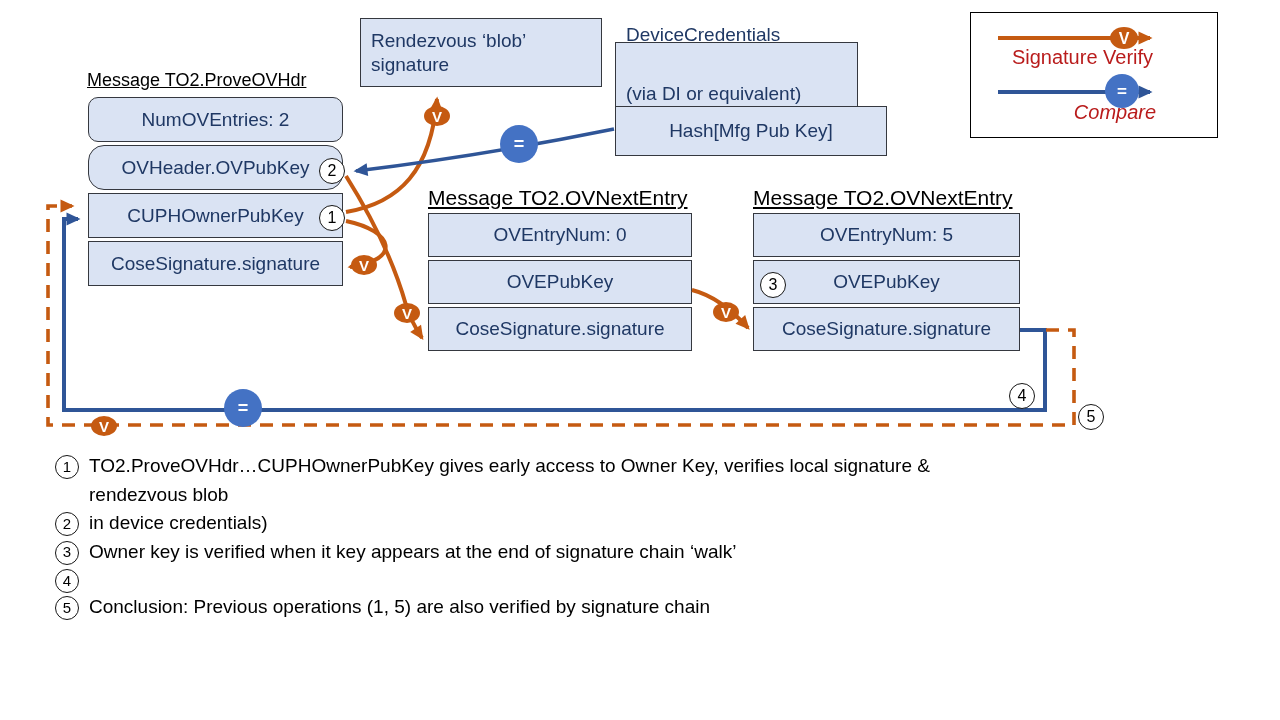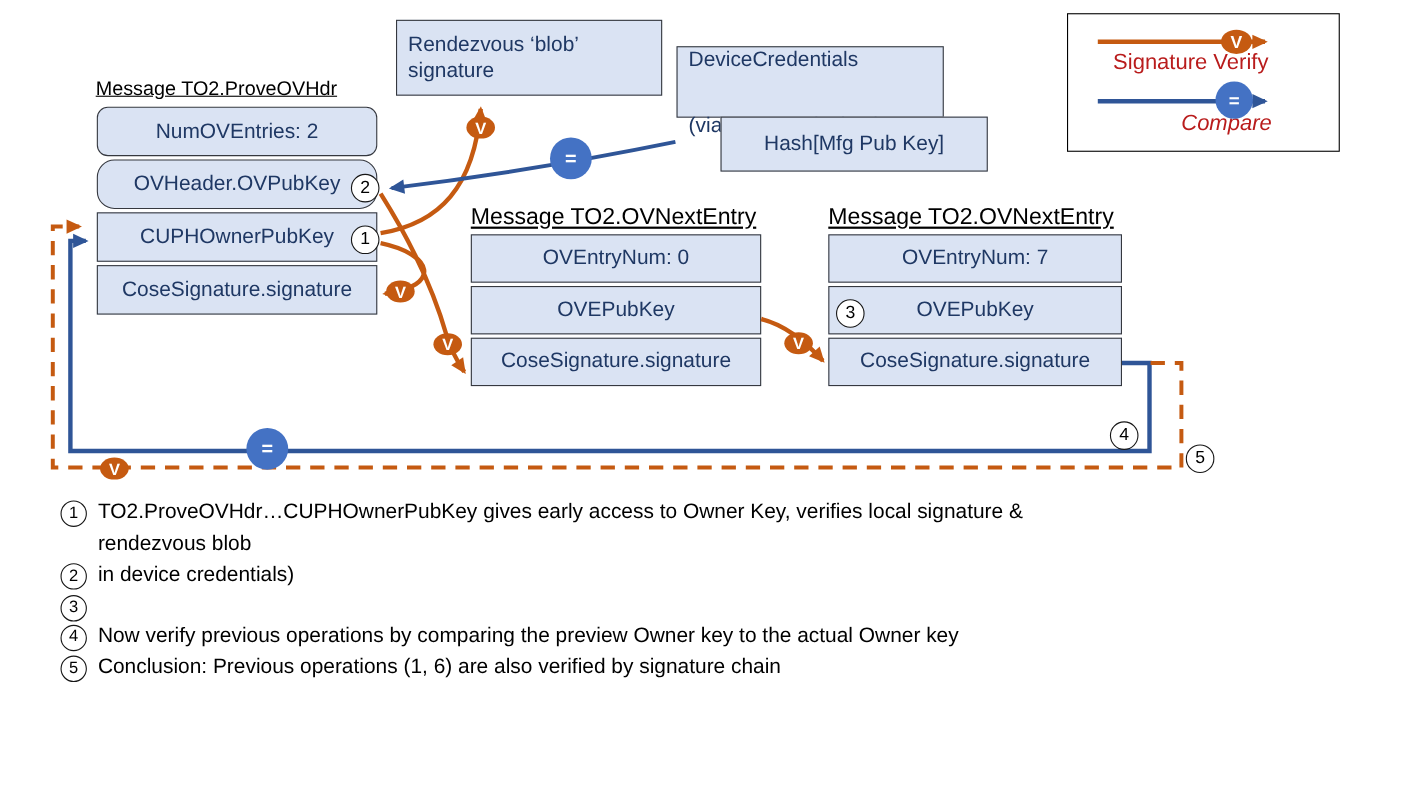--- a/index.html
+++ b/index.html
@@ -40,37 +40,37 @@
     <div class="row" style="height:45px;">CUPHOwnerPubKey</div>
     <div class="row" style="height:45px;">CoseSignature.signature</div>
   </div>
 
   <div class="plainbox row left" style="left:360px;top:18px;width:242px;height:69px;flex-direction:column;align-items:flex-start;justify-content:center;line-height:1.25;">
     <div>Rendezvous ‘blob’</div>
     <div>signature</div>
   </div>
 
   <div>
-    <div class="plainbox" style="left:615px;top:42px;width:243px;height:65px;display:flex;flex-direction:column;justify-content:space-between;padding-left:10px;line-height:1.25;gap:36px;">
+    <div class="plainbox" style="left:615px;top:42px;width:243px;height:65px;display:flex;flex-direction:column;justify-content:flex-end;padding-left:10px;line-height:1.25;gap:36px;">
       <div>DeviceCredentials</div>
       <div>(via DI or equivalent)</div>
     </div>
-    <div class="plainbox" style="left:615px;top:106px;width:243px;height:50px;display:flex;align-items:center;justify-content:center;margin-left:40px;">Hash[Mfg Pub Key]</div>
+    <div class="plainbox" style="left:615px;top:106px;width:272px;height:50px;display:flex;align-items:center;justify-content:center;">Hash[Mfg Pub Key]</div>
   </div>
 
   <div class="box-title" style="left:428px;top:186px;">Message TO2.OVNextEntry</div>
   <div class="rows" style="left:428px;top:213px;width:264px;">
     <div class="row" style="height:44px;">OVEntryNum: 0</div>
     <div class="row" style="height:44px;">OVEPubKey</div>
     <div class="row" style="height:44px;">CoseSignature.signature</div>
   </div>
 
   <div class="box-title" style="left:753px;top:186px;">Message TO2.OVNextEntry</div>
   <div class="rows" style="left:753px;top:213px;width:267px;">
-    <div class="row" style="height:44px;">OVEntryNum: 7</div>
+    <div class="row" style="height:44px;">OVEntryNum: 5</div>
     <div class="row" style="height:44px;">OVEPubKey</div>
     <div class="row" style="height:44px;">CoseSignature.signature</div>
   </div>
 
   <div class="legend-box" style="left:970px;top:12px;width:248px;height:126px;"></div>
   <div class="legend-label" style="left:995px;top:46px;width:175px;">Signature Verify</div>
   <div class="legend-label" style="left:1035px;top:101px;width:160px;font-style:italic;">Compare</div>
 
   <svg class="overlay" width="1280" height="720" viewBox="0 0 1280 720">
     <defs>
@@ -153,30 +153,30 @@
       </div>
     </div>
     <div class="note">
       <span class="note-circle">2</span>
       <div class="note-lines">
         <div>in device credentials)</div>
       </div>
     </div>
     <div class="note">
       <span class="note-circle">3</span>
-    </div>
-    <div class="note">
-      <span class="note-circle">4</span>
       <div class="note-lines">
-        <div>Now verify previous operations by comparing the preview Owner key to the actual Owner key</div>
+        <div>Owner key is verified when it key appears at the end of signature chain ‘walk’</div>
 
       </div>
     </div>
     <div class="note">
+      <span class="note-circle">4</span>
+    </div>
+    <div class="note">
       <span class="note-circle">5</span>
       <div class="note-lines">
-        <div>Conclusion: Previous operations (1, 6) are also verified by signature chain</div>
+        <div>Conclusion: Previous operations (1, 5) are also verified by signature chain</div>
 
       </div>
     </div>
   </div>
 
 </div>
 
 </body></html>

